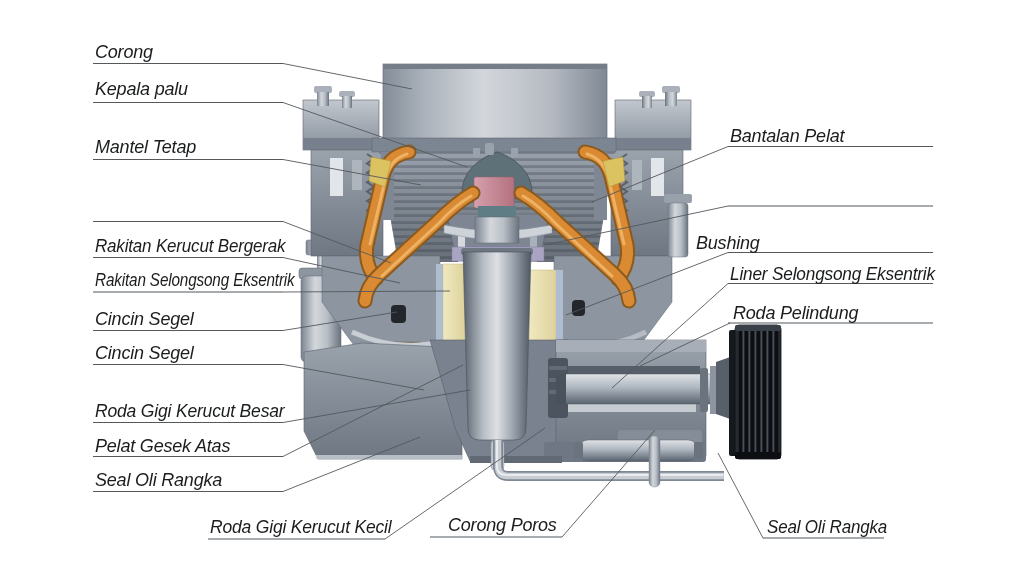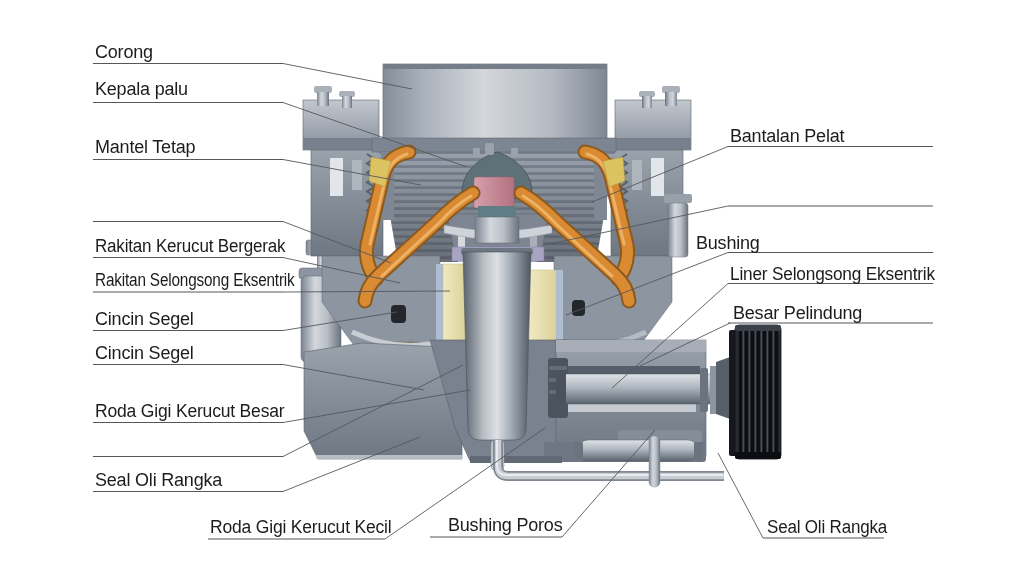--- a/index.html
+++ b/index.html
@@ -1,21 +1,21 @@
 <!DOCTYPE html>
 <html><head>
 <meta charset="utf-8">
 <style>
   html,body{margin:0;padding:0;background:#ffffff;}
   .stage{
     position:relative;width:1024px;height:574px;background:#ffffff;
     overflow:hidden;font-family:"Liberation Sans", sans-serif;
   }
   .stage svg.layer{position:absolute;left:0;top:0;width:1024px;height:574px;}
-  #labels-layer{position:absolute;left:0;top:0;width:1024px;height:412px;pointer-events:none;}
+  #labels-layer{position:absolute;left:0;top:0;width:1024px;height:412px;pointer-events:none;font-style:italic;}
   .part-label{
     position:absolute;
     font-family:"Liberation Sans", sans-serif;
     font-size:18px;line-height:1.15;letter-spacing:-0.2px;
     color:#1a1c1e;white-space:nowrap;transform-origin:left top;
   }
 </style>
 </head>
 <body>
 
@@ -279,23 +279,24 @@
 
   <div id="labels-layer">
       <div class="part-label" style="left: 95px; top: 42px;">Corong</div>
       <div class="part-label" style="left: 95px; top: 79px;">Kepala palu</div>
       <div class="part-label" style="left: 95px; top: 137px; text-align: center;">Mantel Tetap</div>
       <div class="part-label" style="left: 95px; top: 236px; transform: scaleX(0.945);">Rakitan Kerucut Bergerak</div>
       <div class="part-label" style="left: 95px; top: 270px; transform: scaleX(0.851);">Rakitan Selongsong Eksentrik</div>
       <div class="part-label" style="left: 95px; top: 309px;">Cincin Segel</div>
       <div class="part-label" style="left: 95px; top: 343px;">Cincin Segel</div>
       <div class="part-label" style="left: 95px; top: 401px; transform: scaleX(0.974);">Roda Gigi Kerucut Besar</div>
+      <div class="part-label" style="left: 95px; top: 436px;">Pelat Gesek Atas</div>
       <div class="part-label" style="left: 95px; top: 470px;">Seal Oli Rangka</div>
       <div class="part-label" style="left: 210px; top: 517px; transform: scaleX(0.973);">Roda Gigi Kerucut Kecil</div>
-      <div class="part-label" style="left: 448px; top: 515px;">Bushing Poros</div>
+      <div class="part-label" style="left: 448px; top: 515px;">Corong Poros</div>
       <div class="part-label" style="left: 767px; top: 517px; transform: scaleX(0.945);">Seal Oli Rangka</div>
       <div class="part-label" style="left: 730px; top: 126px;">Bantalan Pelat</div>
       <div class="part-label" style="left: 696px; top: 233px;">Bushing</div>
       <div class="part-label" style="left: 730px; top: 264px; transform: scaleX(0.958);">Liner Selongsong Eksentrik</div>
-      <div class="part-label" style="left: 733px; top: 303px;">Besar Pelindung</div>
+      <div class="part-label" style="left: 733px; top: 303px;">Roda Pelindung</div>
     </div>
 
 </div>
 
 </body></html>

